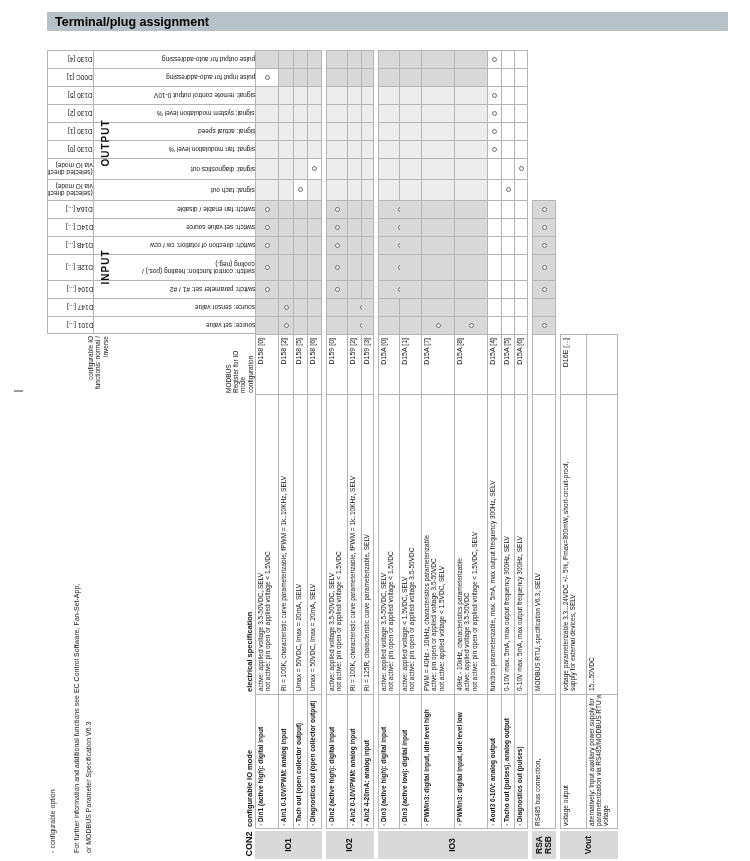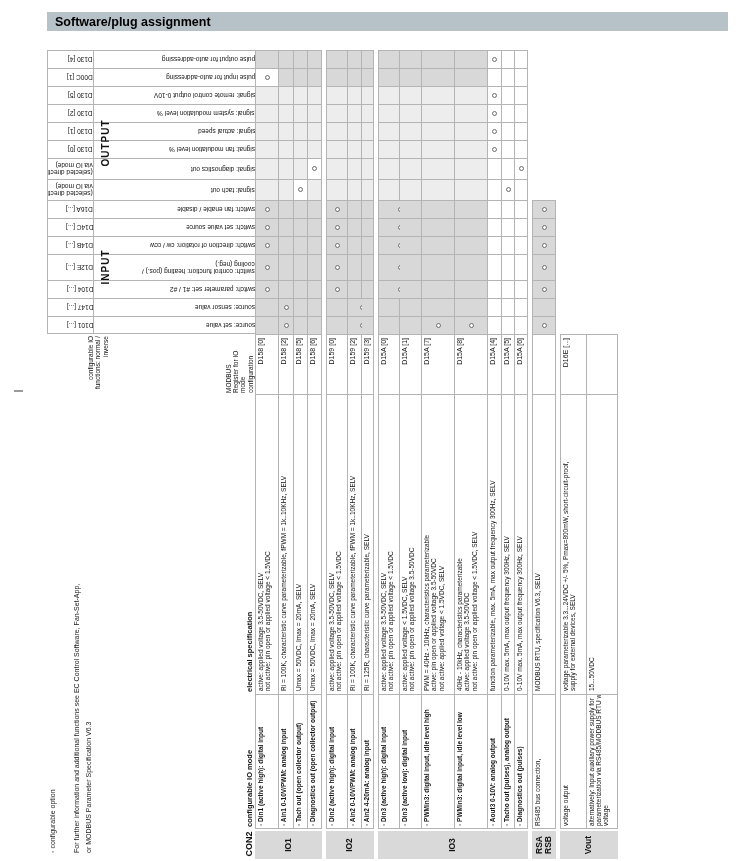--- a/index.html
+++ b/index.html
@@ -65,21 +65,21 @@
   .fcell.join{border-bottom:none;}
   .filler{box-sizing:border-box;}
   .circ{width:5px;height:5px;border:1px solid #6e6e6e;border-radius:50%;
         background:#fbfbfb;box-sizing:border-box;}
   .circ.straddle{position:absolute;bottom:-3px;left:50%;margin-left:-3px;}
 </style>
 </head>
 <body>
 
 <div class="titlebar">
-  <span>Software/plug assignment</span>
+  <span>Terminal/plug assignment</span>
 </div>
 <div class="margin-dash"></div>
 
 <div id="natwrap">
   <div id="hdr">
     <div class="fnote" id="fn1">◦ configurable option</div>
     <div class="fnote" id="fn2">For further information and additional functions see EC Control Software, Fan-Set-App,</div>
     <div class="fnote" id="fn3">or MODBUS Parameter Specification V6.3</div>
     <div class="colhdr" id="h-plug">CON2</div>
     <div class="colhdr" id="h-mode">configurable IO mode</div>

